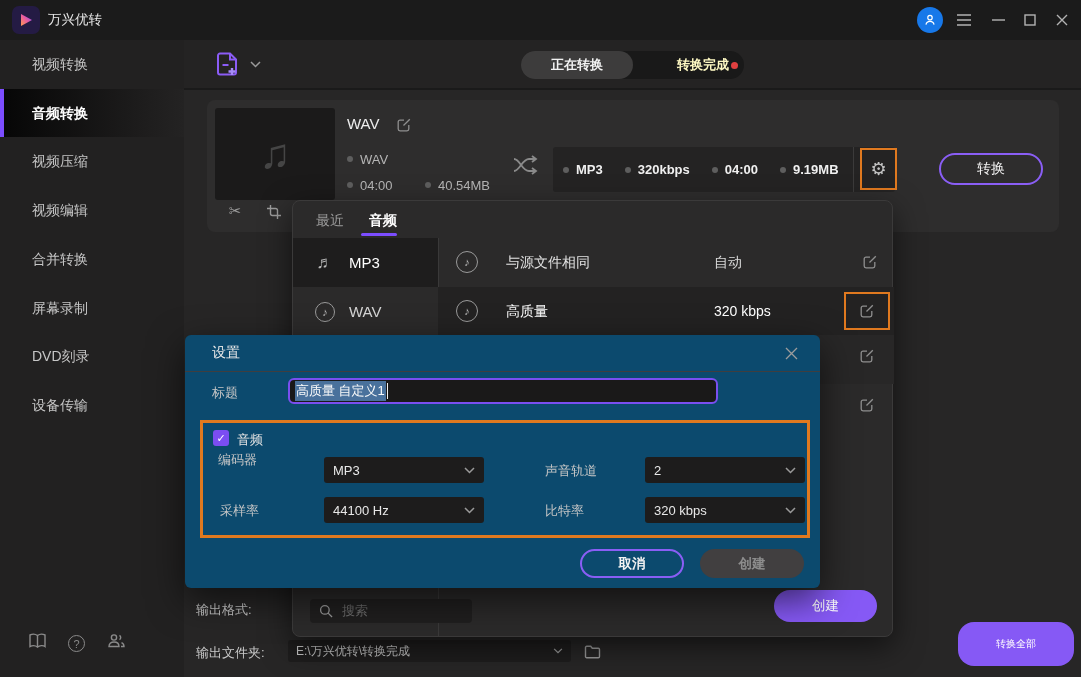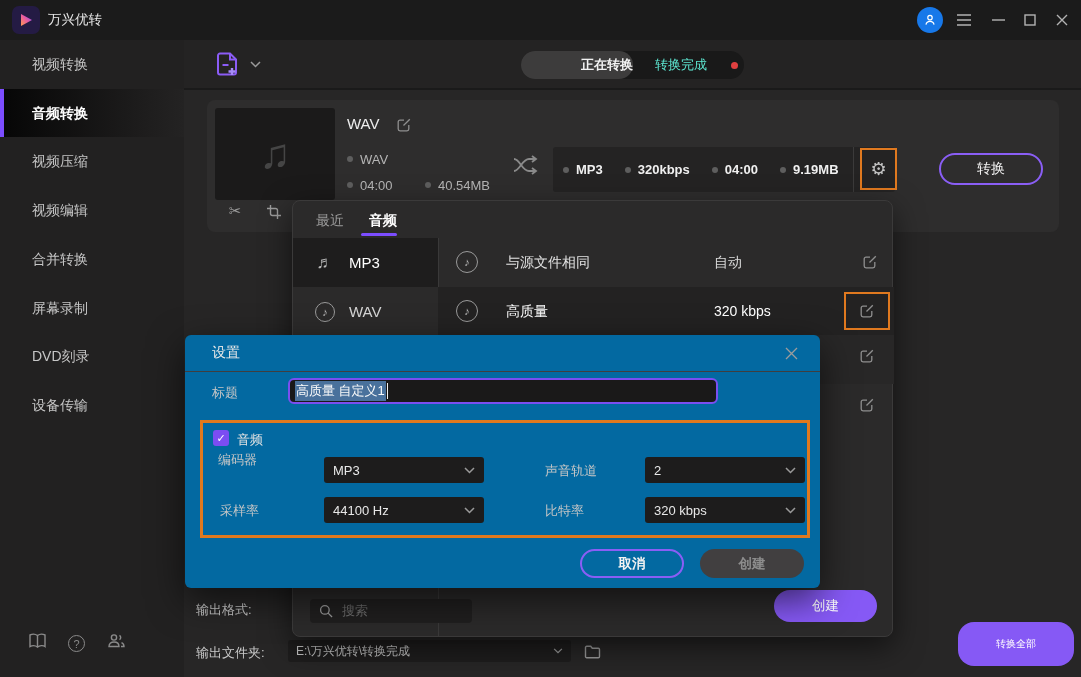--- a/index.html
+++ b/index.html
@@ -18,22 +18,22 @@
   
   .sidebar { position:absolute; left:0; top:40px; width:184px; height:637px; background:#222121; z-index:5; }
   .side-item { position:absolute; left:0; width:184px; height:48px; line-height:48px; padding-left:32px; font-size:14px; color:#c6c6c6; cursor:pointer; }
   .side-item.active { background:linear-gradient(90deg,#060606 0%,#1d1c1c 75%,#242323 100%); color:#ffffff; font-weight:bold; }
   .side-item.active::before { content:""; position:absolute; left:0; top:0; width:4px; height:48px; background:#7c4dff; }
   .side-foot { position:absolute; bottom:0; color:#8a8a8a; }
 
   
   .toolbar { position:absolute; left:184px; top:40px; width:897px; height:50px; background:#242323; border-bottom:2px solid #1a1a1a; z-index:2; }
   .seg { position:absolute; left:337px; top:11px; width:223px; height:28px; background:#191919; border-radius:14px; }
-  .seg-active { position:absolute; left:0; top:0; width:112px; height:28px; background:#3d3c3c; border-radius:14px; line-height:28px; text-align:right; font-weight:bold; font-size:13px; color:#f2f2f2; }
-  .seg-other { position:absolute; left:112px; top:0; width:96px; height:28px; line-height:28px; text-align:center; font-size:13px; color:#5eead4; }
+  .seg-active { position:absolute; left:0; top:0; width:112px; height:28px; background:#3d3c3c; border-radius:14px; line-height:28px; text-align:center; font-weight:bold; font-size:13px; color:#f2f2f2; }
+  .seg-other { position:absolute; left:112px; top:0; width:96px; height:28px; line-height:28px; text-align:right; font-size:13px; color:#fef9c3;font-weight:bold; }
   .seg-dot { position:absolute; left:210px; top:11px; width:7px; height:7px; border-radius:50%; background:#e04040; }
 
   
   .card { position:absolute; left:207px; top:100px; width:852px; height:132px; background:#2e2d2d; border-radius:8px; z-index:3; }
   .thumb { position:absolute; left:8px; top:8px; width:120px; height:92px; background:#1b1a1a; border-radius:3px; display:flex; align-items:center; justify-content:center; }
   .thumb span { font-size:42px; color:#454545; }
   .dotitem { position:absolute; display:flex; align-items:center; gap:7px; font-size:13px; color:#b5b5b5; height:18px; }
   .dotitem i { width:6px; height:6px; border-radius:50%; background:#5e5e5e; flex:none; font-style:normal; }
   .targetbox { position:absolute; left:346px; top:47px; width:342px; height:45px; background:#242323; border-radius:3px; display:flex; align-items:center; padding-left:10px; gap:22px; }
   .targetbox .dotitem { position:static; color:#f0f0f0; font-weight:bold; }
@@ -60,21 +60,21 @@
   .preset-row.sel { background:#232222; }
   .preset-row .circ-note { position:absolute; left:18px; top:13px; }
   .pname { position:absolute; left:68px; top:16px; font-size:14px; color:#e2e2e2; }
   .pvalue { position:absolute; left:276px; top:16px; font-size:14px; color:#dadada; }
   .editicon { width:16px; height:16px; display:inline-block; }
   .editicon svg { stroke:#8f8f8f; fill:none; stroke-width:1.3; }
   .orange-sq { position:absolute; left:406px; top:5px; width:46px; height:38px; border:2px solid #e0791f; display:flex; align-items:center; justify-content:center; }
   .searchbox { position:absolute; left:17px; top:398px; width:162px; height:24px; background:#201f1f; border-radius:4px; display:flex; align-items:center; gap:9px; padding-left:9px; color:#6d6d6d; }
 
   
-  .modal { position:absolute; left:185px; top:335px; width:635px; height:253px; background:#0369a1; border-radius:6px; box-shadow:0 12px 36px rgba(0,0,0,.6); z-index:30; }
+  .modal { position:absolute; left:185px; top:335px; width:635px; height:253px; background:#0c4a6e; border-radius:6px; box-shadow:0 12px 36px rgba(0,0,0,.6); z-index:30; }
   .m-title { position:absolute; left:27px; top:9px; font-size:14px; color:#e8e8e8; }
   .m-close { position:absolute; left:596px; top:8px; width:20px; height:20px; display:flex; align-items:center; justify-content:center; color:#9c9c9c; cursor:pointer; }
   .m-div { position:absolute; left:0; top:36px; width:635px; height:1px; background:#403e3f; }
   .m-label { position:absolute; font-size:13px; color:#c6c6c6; }
   .m-input { position:absolute; left:103px; top:43px; width:430px; height:26px; background:#1a1919; border:2px solid #7a4ff0; border-radius:6px; display:flex; align-items:center; padding-left:5px; }
   .m-sel-text { background:#49719c; color:#fbfbfb; font-size:13px; padding:1px 1px; }
   .caret { width:1.5px; height:16px; background:#f0f0f0; margin-left:1px; }
   .obox { position:absolute; left:15px; top:85px; width:610px; height:118px; border:3px solid #e0791f; }
   .chk { position:absolute; left:28px; top:95px; width:16px; height:16px; background:#7b4df2; border-radius:3px; color:#fff; font-size:11px; display:flex; align-items:center; justify-content:center; cursor:pointer; }
   .dd { position:absolute; height:26px; width:160px; background:#1d1c1c; border-radius:3px; display:flex; align-items:center; padding:0 9px; font-size:13px; color:#e8e8e8; cursor:pointer; }

